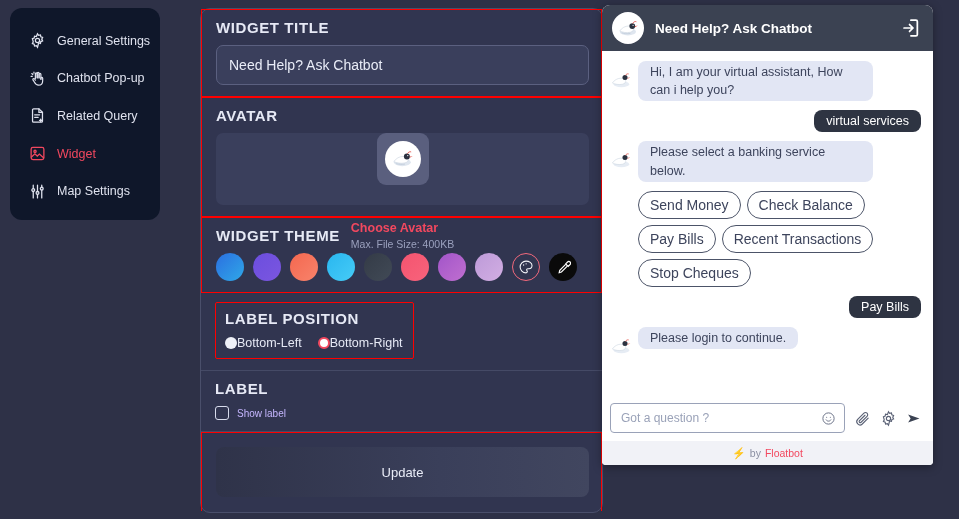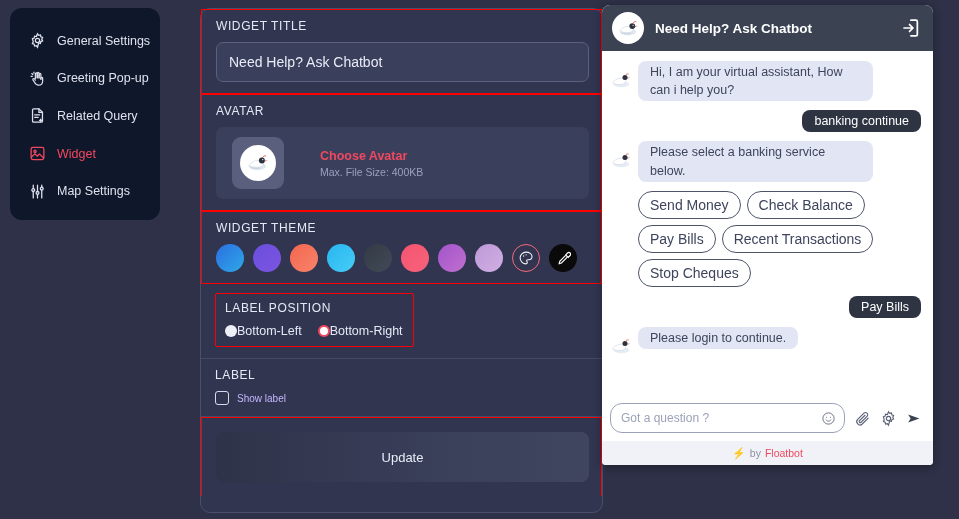--- a/index.html
+++ b/index.html
@@ -37,41 +37,41 @@
     margin: 8px 0 0 40px;
     width: 403px; height: 505px;
     background: #313550;
     border: 1px solid #4a4f6b;
     border-radius: 10px;
     display: flex; flex-direction: column;
   }
   .sect { padding: 9px 12px 11px 14px; border-bottom: 1px solid #454a66; position: relative; }
   .sect:last-child { border-bottom: none; }
   .sect-label {
-    font-size: 12px; letter-spacing: .6px; color: #e6e9f5;
-    font-weight: 400; margin-bottom: 9px;
+    font-size: 15px; letter-spacing: .6px; color: #e6e9f5;
+    font-weight: 700; margin-bottom: 9px;
   }
   .hl { border: 1.5px solid #ff0000; }
 
   .title-input {
     width: 100%; height: 40px;
     background: #3a3f5c;
     border: 1px solid #5b6080;
     border-radius: 7px;
     color: #e9ecf7;
     font-family: "Liberation Sans", sans-serif;
     font-size: 14px;
     padding: 0 12px;
     outline: none;
   }
 
   
   .avatar-box {
     background: #3a3f5c; border-radius: 7px;
-    height: 72px; display: flex; align-items: center; padding: 0 16px; gap: 36px;
+    height: 72px; display: flex; align-items: center; padding: 0 16px; gap: 36px; flex-direction: column;
   }
   .avatar-thumb {
     width: 52px; height: 52px; border-radius: 9px; background: #5a5f7e;
     display: flex; align-items: center; justify-content: center; flex: none;
   }
   .bird-circle {
     width: 36px; height: 36px; border-radius: 50%; background: #fff;
     display: flex; align-items: center; justify-content: center; overflow: hidden;
   }
   .bird-circle svg { width: 26px; height: 26px; }
@@ -148,21 +148,21 @@
   .chips { display: flex; flex-wrap: wrap; gap: 6px; margin: 0 0 9px 28px; max-width: 262px; }
   .chip {
     border: 1px solid #4c5468; background: #fff; color: #3d445c;
     border-radius: 14px; padding: 5px 11px; font-size: 14px; cursor: pointer;
     white-space: nowrap;
   }
 
   .chat-input-row { display: flex; align-items: center; gap: 9px; padding: 4px 10px 8px 8px; background: #fff; }
   .input-wrap {
     flex: 1; display: flex; align-items: center;
-    border: 1px solid #9aa2b8; border-radius: 12px; height: 30px; padding: 0 8px 0 10px;
+    border: 1px solid #9aa2b8; border-radius: 4px; height: 30px; padding: 0 8px 0 10px;
   }
   .input-wrap input {
     flex: 1; border: none; outline: none; background: transparent;
     font-family: "Liberation Sans", sans-serif; font-size: 12px; color: #3d445c;
   }
   .input-wrap input::placeholder { color: #9aa2b8; }
   .ic { width: 17px; height: 17px; cursor: pointer; flex: none; }
   .ic svg, .smiley svg { width: 100%; height: 100%; display: block; }
   .smiley { width: 15px; height: 15px; cursor: pointer; flex: none; }
 
@@ -195,21 +195,21 @@
     <div class="side-item">
       <span class="ico">
         <svg viewBox="0 0 24 24" fill="none" stroke="#dfe2ee" stroke-width="1.7" stroke-linecap="round">
           <path d="M9 12V5.5a1.3 1.3 0 012.6 0V11"></path>
           <path d="M11.6 11V4.6a1.3 1.3 0 012.6 0V11"></path>
           <path d="M14.2 11.2V6.2a1.3 1.3 0 012.6 0V13"></path>
           <path d="M16.8 13v-1.6a1.3 1.3 0 012.5 0V15c0 4-2.6 6.4-5.8 6.4-3 0-4.6-1.6-6-4.4L5.6 14c-.5-1 .2-2 1.2-2 .6 0 1 .3 1.3.8L9 14.4"></path>
           <path d="M4 5l1.4 1.4M7 3v1.6M3 9h1.6"></path>
         </svg>
       </span>
-      <span>Greeting Pop-up</span>
+      <span>Chatbot Pop-up</span>
     </div>
 
     <div class="side-item">
       <span class="ico">
         <svg viewBox="0 0 24 24" fill="none" stroke="#dfe2ee" stroke-width="1.8" stroke-linecap="round">
           <path d="M14 2.5H6.5A1.5 1.5 0 005 4v16a1.5 1.5 0 001.5 1.5h11A1.5 1.5 0 0019 20V7.5z"></path>
           <path d="M14 2.5V7.5H19"></path>
           <path d="M8 11h7M8 14.5h5"></path>
           <path d="M16.5 17v3.5M14.8 18.8h3.4"></path>
         </svg>
@@ -359,21 +359,21 @@
             <path d="M4 20c3-5 9-8 14-8 4 0 7 2 8 4 1 2-1 5-5 6-6 1.5-13 0-17-2z" fill="#fff" stroke="#c8d2de" stroke-width="0.9"></path>
             <circle cx="25" cy="11" r="4.2" fill="#2b3240"></circle>
             <path d="M29 11.5l5-1.2-4.6 2.6z" fill="#e0493f"></path>
             <path d="M26 7c1-2 3.2-2.8 4.6-2.3" stroke="#e0493f" stroke-width="1.2" fill="none" stroke-linecap="round"></path>
           </svg>
         </span>
         <div class="bubble bot">Hi, I am your virtual assistant, How can i help you?</div>
       </div>
 
       <div class="row user">
-        <div class="bubble user">banking continue</div>
+        <div class="bubble user">virtual services</div>
       </div>
 
       <div class="row">
         <span class="mini-av">
           <svg viewBox="0 0 40 30">
             <ellipse cx="19" cy="22" rx="13" ry="5" fill="#e6ecf4"></ellipse>
             <path d="M4 20c3-5 9-8 14-8 4 0 7 2 8 4 1 2-1 5-5 6-6 1.5-13 0-17-2z" fill="#fff" stroke="#c8d2de" stroke-width="0.9"></path>
             <circle cx="25" cy="11" r="4.2" fill="#2b3240"></circle>
             <path d="M29 11.5l5-1.2-4.6 2.6z" fill="#e0493f"></path>
             <path d="M26 7c1-2 3.2-2.8 4.6-2.3" stroke="#e0493f" stroke-width="1.2" fill="none" stroke-linecap="round"></path>

